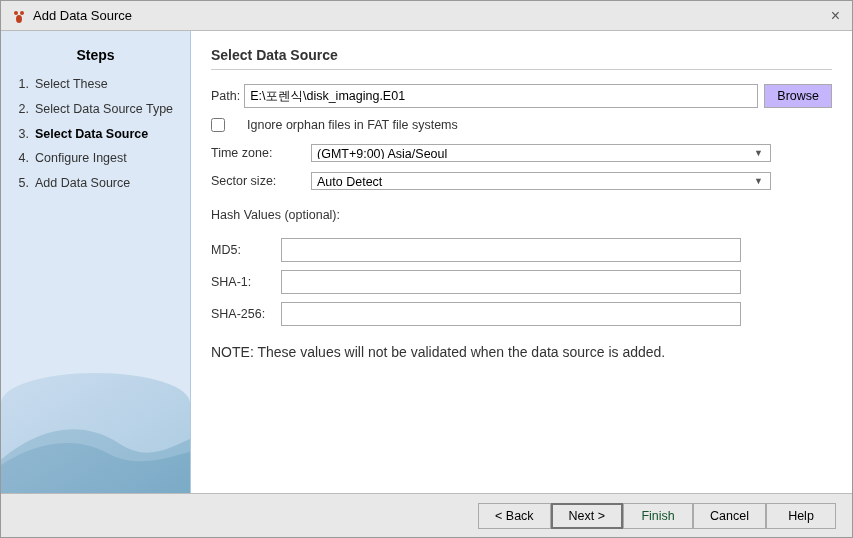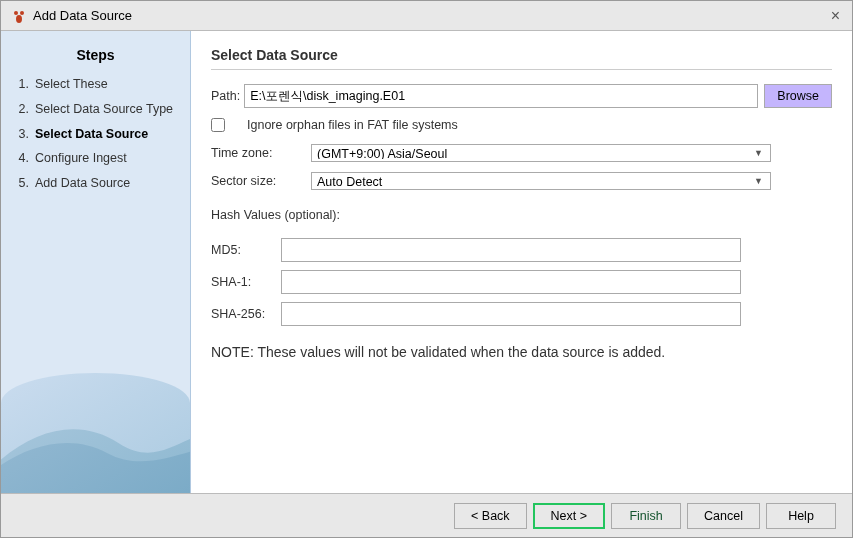--- a/index.html
+++ b/index.html
@@ -275,40 +275,39 @@
     }
 
     
     .footer {
       background: #e8e8e8;
       border-top: 1px solid #bbb;
       padding: 8px 16px;
       display: flex;
       align-items: center;
       justify-content: flex-end;
-      gap: 6px;
       height: 44px;
     }
 
     .btn {
       background: #e8e8e8;
       border: 1px solid #aaa;
       padding: 4px 16px;
       font-size: 12.5px;
       cursor: pointer;
       height: 26px;
       min-width: 70px;
       display: flex;
       align-items: center;
       justify-content: center;
       gap: 4px;
     }
 
     .btn-next {
-      border: 2px solid #22c55e;
+      border: 2px solid #737373;
       background: #e8e8e8;
     }
 
     .btn-disabled {
       color: #14532d;
       cursor: default;
     }
 
     
     .wave-decoration {

